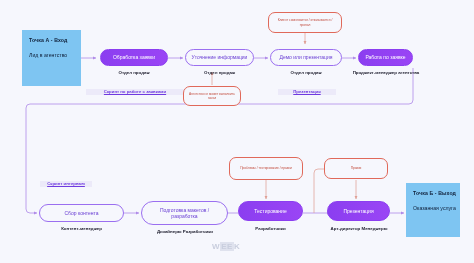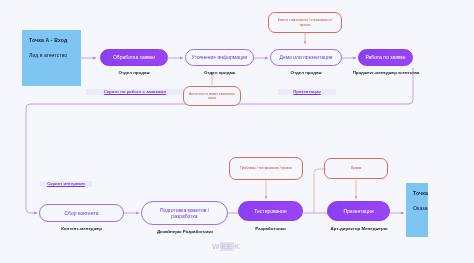--- a/index.html
+++ b/index.html
@@ -7,20 +7,21 @@
     padding: 0;
     background: #f6f7fd;
   }
   #canvas {
     position: relative;
     width: 428px;
     height: 263px;
     background: #f6f7fd;
     font-family: "Liberation Sans", sans-serif;
     overflow: hidden;
+    padding-left: 32px;
   }
   #wires {
     position: absolute;
     left: 0; top: 0;
     width: 474px;
     height: 263px;
     pointer-events: none;
   }
 
   

